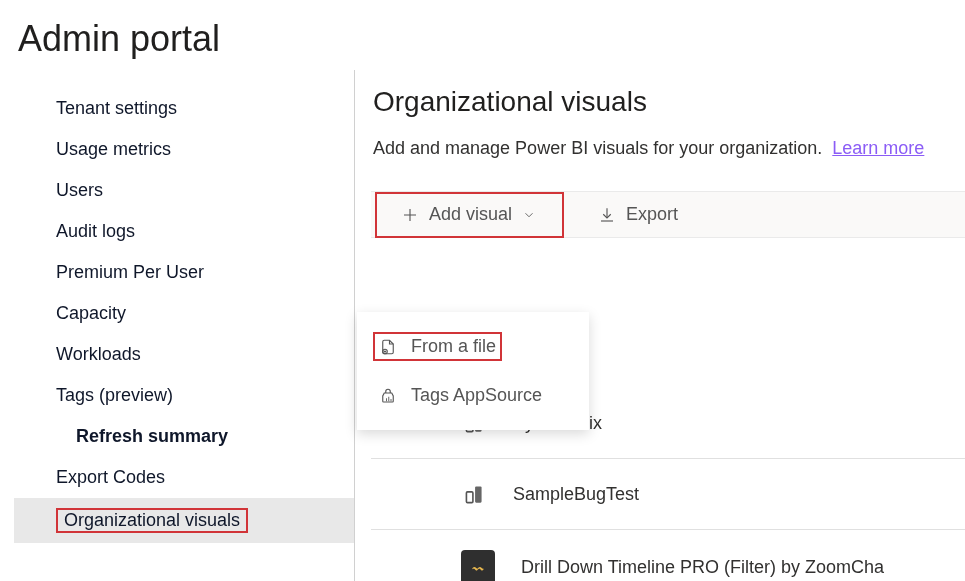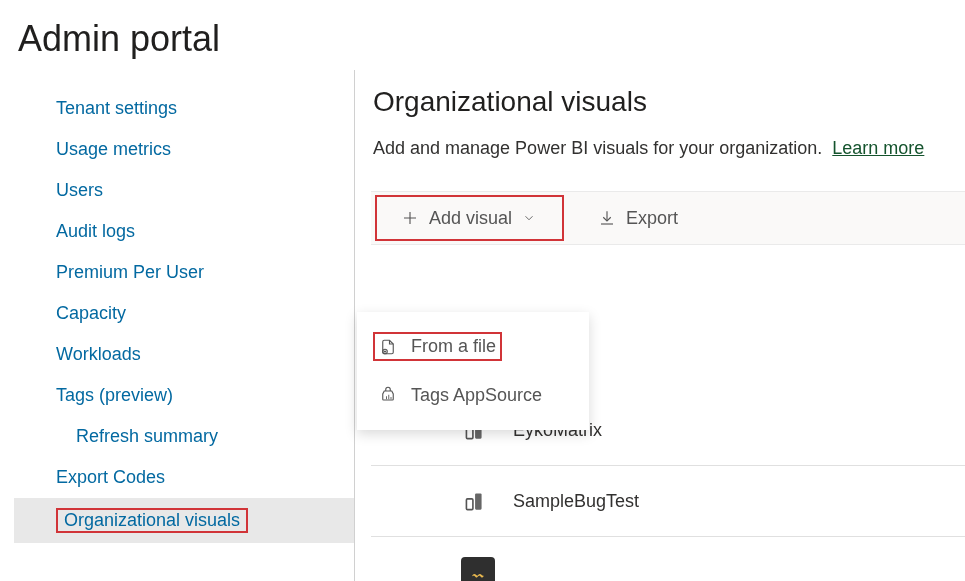--- a/index.html
+++ b/index.html
@@ -27,26 +27,26 @@
 
   .sidebar {
     width: 355px;
     padding: 18px 0 0 14px;
     border-right: 1px solid #d0d0d0;
   }
 
   .sidebar-item {
     padding: 10px 0 10px 42px;
     font-size: 18px;
-    color: #0369a1;
+    color: #0f172a;
     cursor: pointer;
     white-space: nowrap;
     overflow: hidden;
   }
-  .sidebar-item.sub { padding-left: 62px; }
+  .sidebar-item.sub { padding-left: 62px; font-weight: bold; }
   .sidebar-item.selected { background: #e8e8e8; }
   .sidebar-item.cutoff { color:#555; }
 
   .highlight-red {
     border: 2px solid #d13438;
     display: inline-block;
     padding: 0 6px;
   }
 
   .main {
@@ -62,30 +62,30 @@
     padding-left: 2px;
     padding-top: 4px;
   }
   .section-sub {
     font-size: 18px;
     color: #323130;
     margin-top: 20px;
     padding-left: 2px;
   }
   .learn-more {
-    color: #14532d;
+    color: #8b5cf6;
     text-decoration: underline;
     cursor: pointer;
   }
 
   .toolbar {
     margin-top: 32px;
     display: flex;
     align-items: center;
-    height: 54px;
+    height: 47px;
     border-top: 1px solid #eaeaea;
     border-bottom: 1px solid #eaeaea;
     background: #faf9f8;
   }
   .toolbar-btn {
     display: flex;
     align-items: center;
     gap: 10px;
     padding: 0 22px;
     height: 100%;
@@ -110,20 +110,21 @@
     top: 242px;
     left: 2px;
     width: 232px;
     background: #fff;
     box-shadow: 0 4px 12px rgba(0,0,0,0.15);
     padding: 10px 0;
     z-index: 10;
   }
   .dropdown-item {
     display: flex;
+    align-items: center;
     gap: 14px;
     padding: 14px 22px;
     font-size: 18px;
     color: #555;
     cursor: pointer;
   }
   .dropdown-item.boxed .dd-content{
     border: 2px solid #d13438;
     margin: -4px -6px;
     padding: 2px 4px;
@@ -242,18 +243,19 @@
         <span class="vis-icon">
           <svg viewBox="0 0 24 24">
               <rect x="5" y="10" width="6" height="10" rx="1"></rect>
               <rect x="13" y="5" width="6" height="15" rx="1" fill="#666" stroke="none"></rect>
             </svg>
         </span>
         <span>SampleBugTest</span>
       </div>
       <div class="list-row last">
         <span class="vis-thumb">〰</span>
+        <span>Drill Down Timeline PRO (Filter) by ZoomCha</span>
       </div>
     </div>
 
   </main>
 
 </div>
 
 </body></html>

